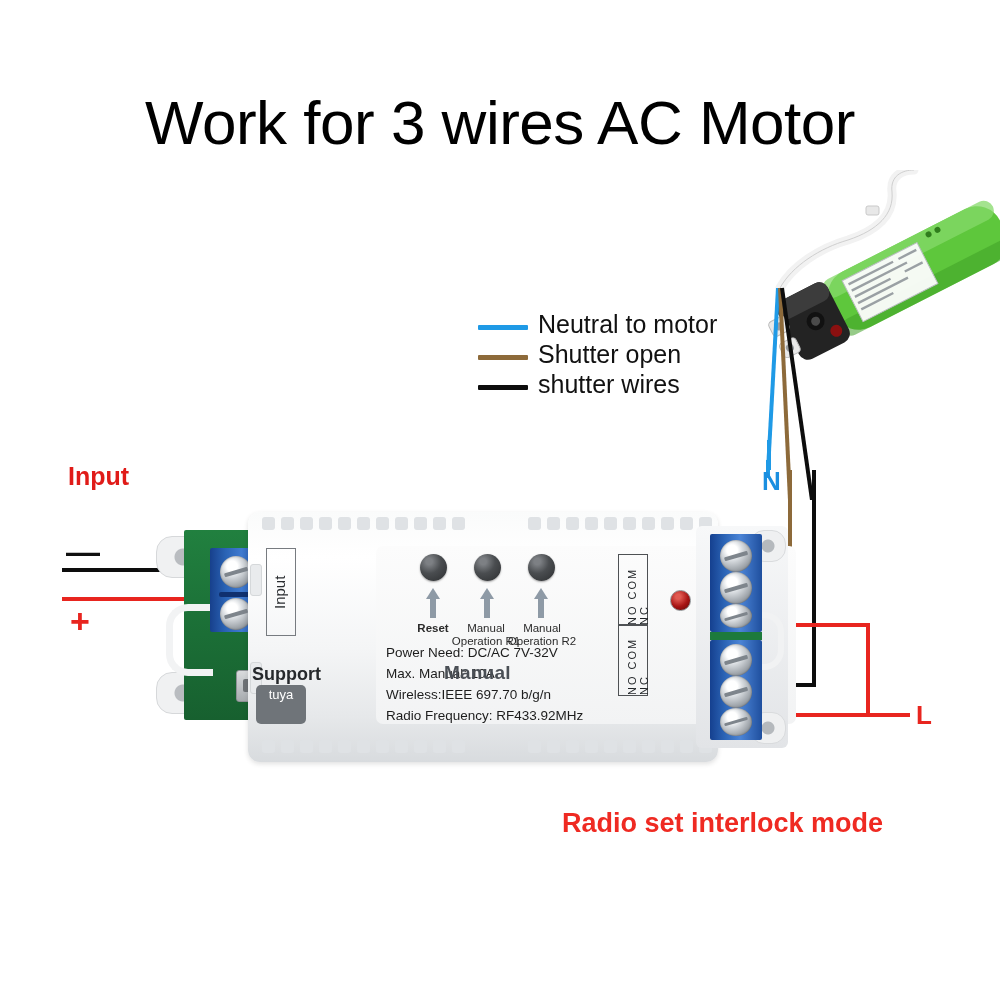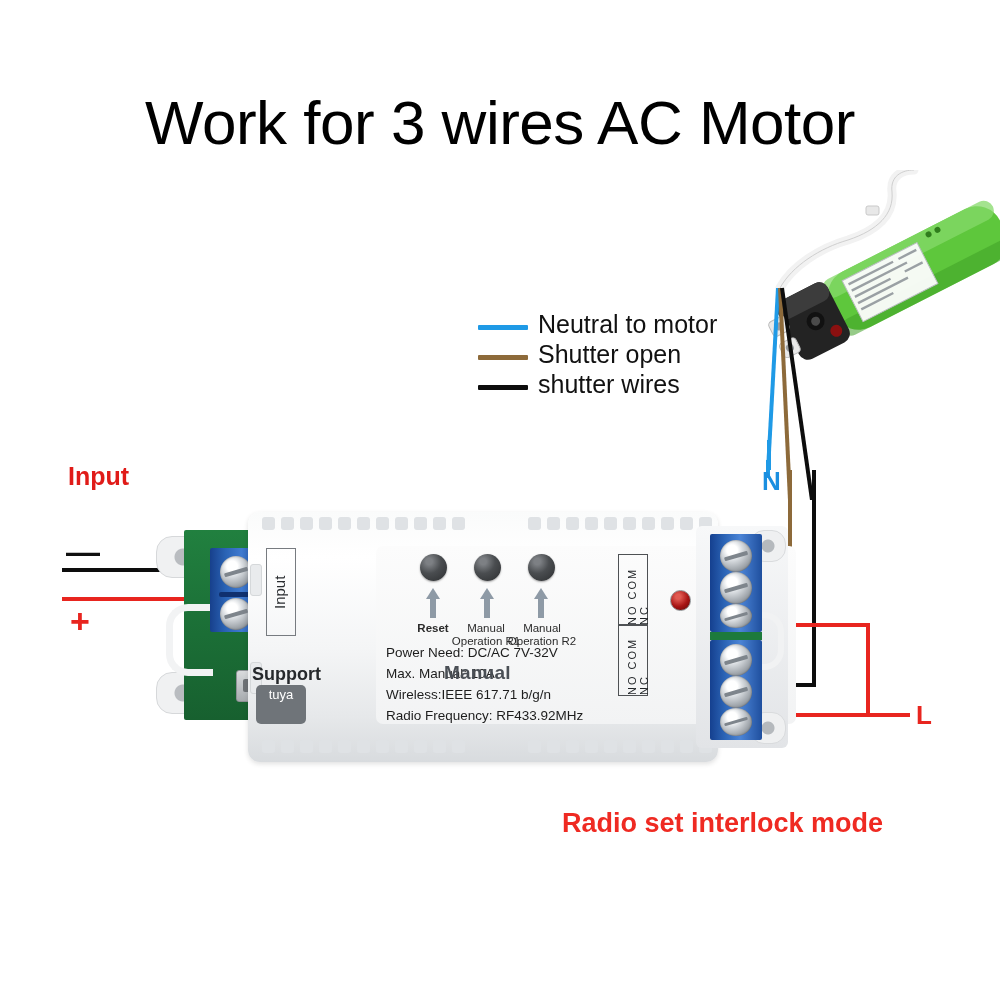--- a/index.html
+++ b/index.html
@@ -312,21 +312,21 @@
       <div>Manual</div>
       <div>Operation R1</div>
     </div>
     <div class="btn-cap" style="left:248px;top:110px;width:92px;">
       <div>Manual</div>
       <div>Operation R2</div>
     </div>
 
     <div class="spec" style="left:138px;top:133px;">Power Need:  DC/AC 7V-32V</div>
     <div class="spec" style="left:138px;top:154px;">Max. Manual:  10A</div>
-    <div class="spec" style="left:138px;top:175px;">Wireless:IEEE 617.71 b/g/n</div>
+    <div class="spec" style="left:138px;top:175px;">Wireless:IEEE 697.70 b/g/n</div>
     <div class="spec" style="left:138px;top:196px;">Radio Frequency:  RF433.92MHz</div>
 
     <div class="abs" id="led"></div>
     <div class="abs" id="brand">Manual</div>
 
     <div class="term-box" style="left:370px;top:42px;height:70px;">
       <span style="top:4px;">NO  COM  NC</span>
     </div>
     <div class="term-box" style="left:370px;top:112px;height:70px;">
       <span style="top:4px;">NO  COM  NC</span>

